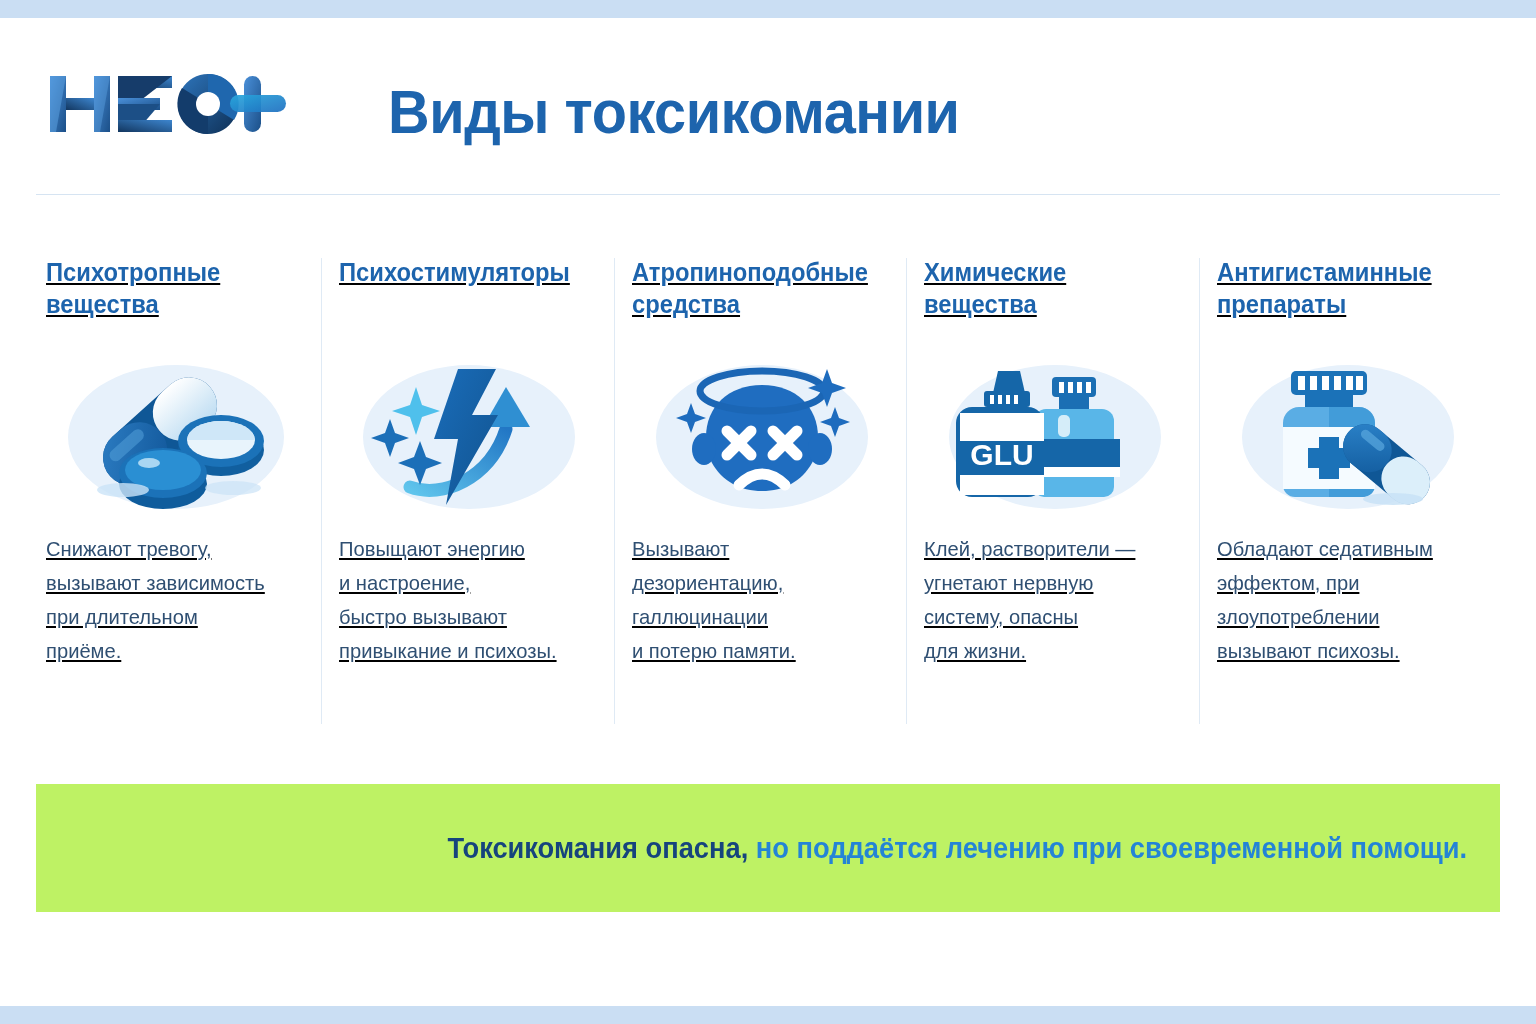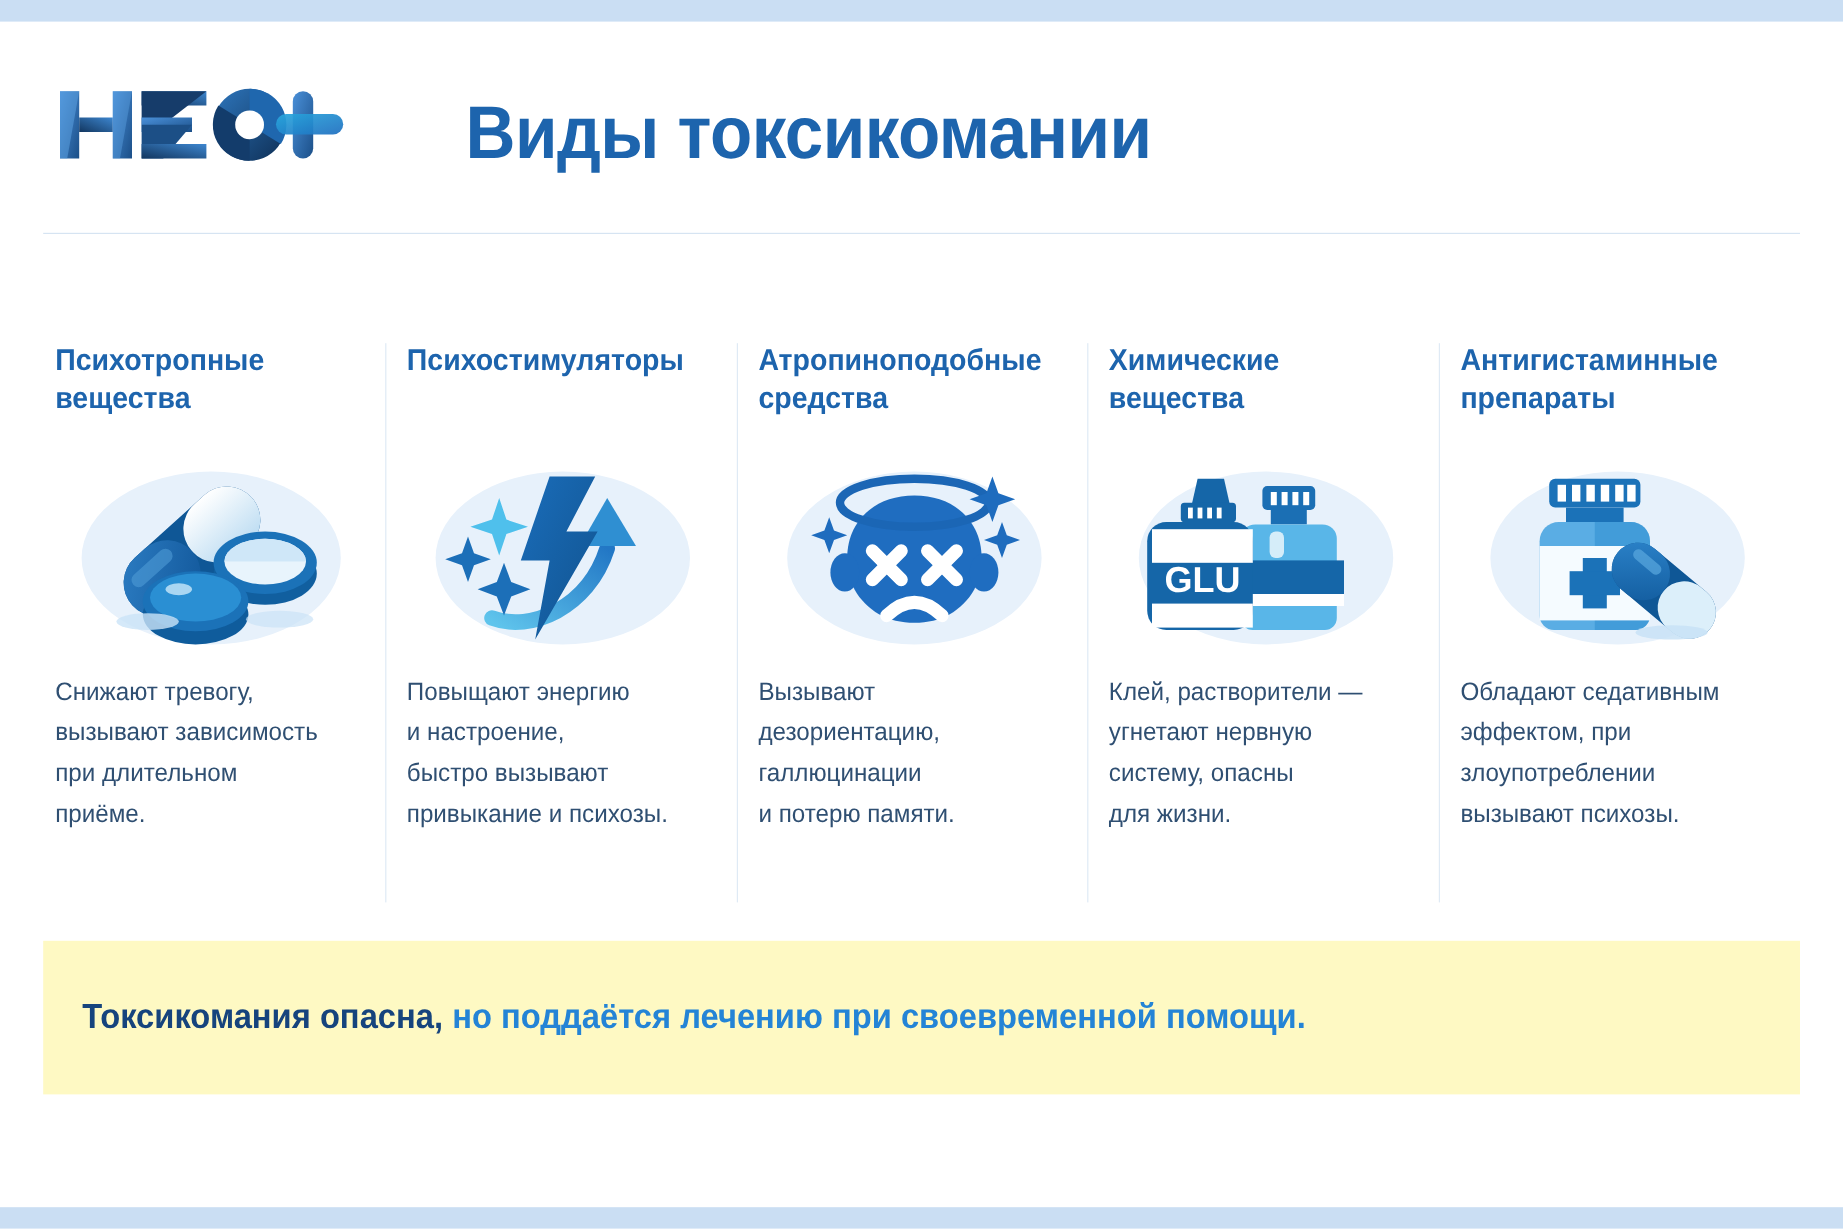--- a/index.html
+++ b/index.html
@@ -41,23 +41,24 @@
     white-space: nowrap;
   }
   .header-rule {
     position: absolute; left: 36px; top: 176px;
     width: 1464px; height: 1px;
     background: #d6e4f2;
   }
 
   
   .columns {
-    position: absolute; top: 284px; left: 36px;
+    position: absolute; top: 256px; left: 36px;
     width: 1464px; height: 470px;
     display: flex;
+    text-decoration: underline;
   }
   .col {
     position: relative;
     flex: 1 1 0;
     padding: 0 22px 0 10px;
     display: flex;
     flex-direction: column;
   }
   .col + .col::before {
     content: "";
@@ -91,24 +92,24 @@
     color: #2f4f72;
     transform: scaleX(0.96);
     transform-origin: left top;
     white-space: pre-line;
   }
 
   
   .footer-banner {
     position: absolute; left: 36px; top: 784px;
     width: 1464px; height: 128px;
-    background: #fef9c3;
+    background: #bef264;
     display: flex;
     align-items: center;
-    justify-content: flex-start;
+    justify-content: flex-end;
   }
   .footer-text {
     font-family: "Liberation Sans Narrow", "Liberation Sans", sans-serif;
     font-size: 29px;
     font-weight: bold;
     transform: scaleX(0.94);
     white-space: nowrap;
   }
   .footer-strong { color: #16447d; }
   .footer-light  { color: #2484d6; }

